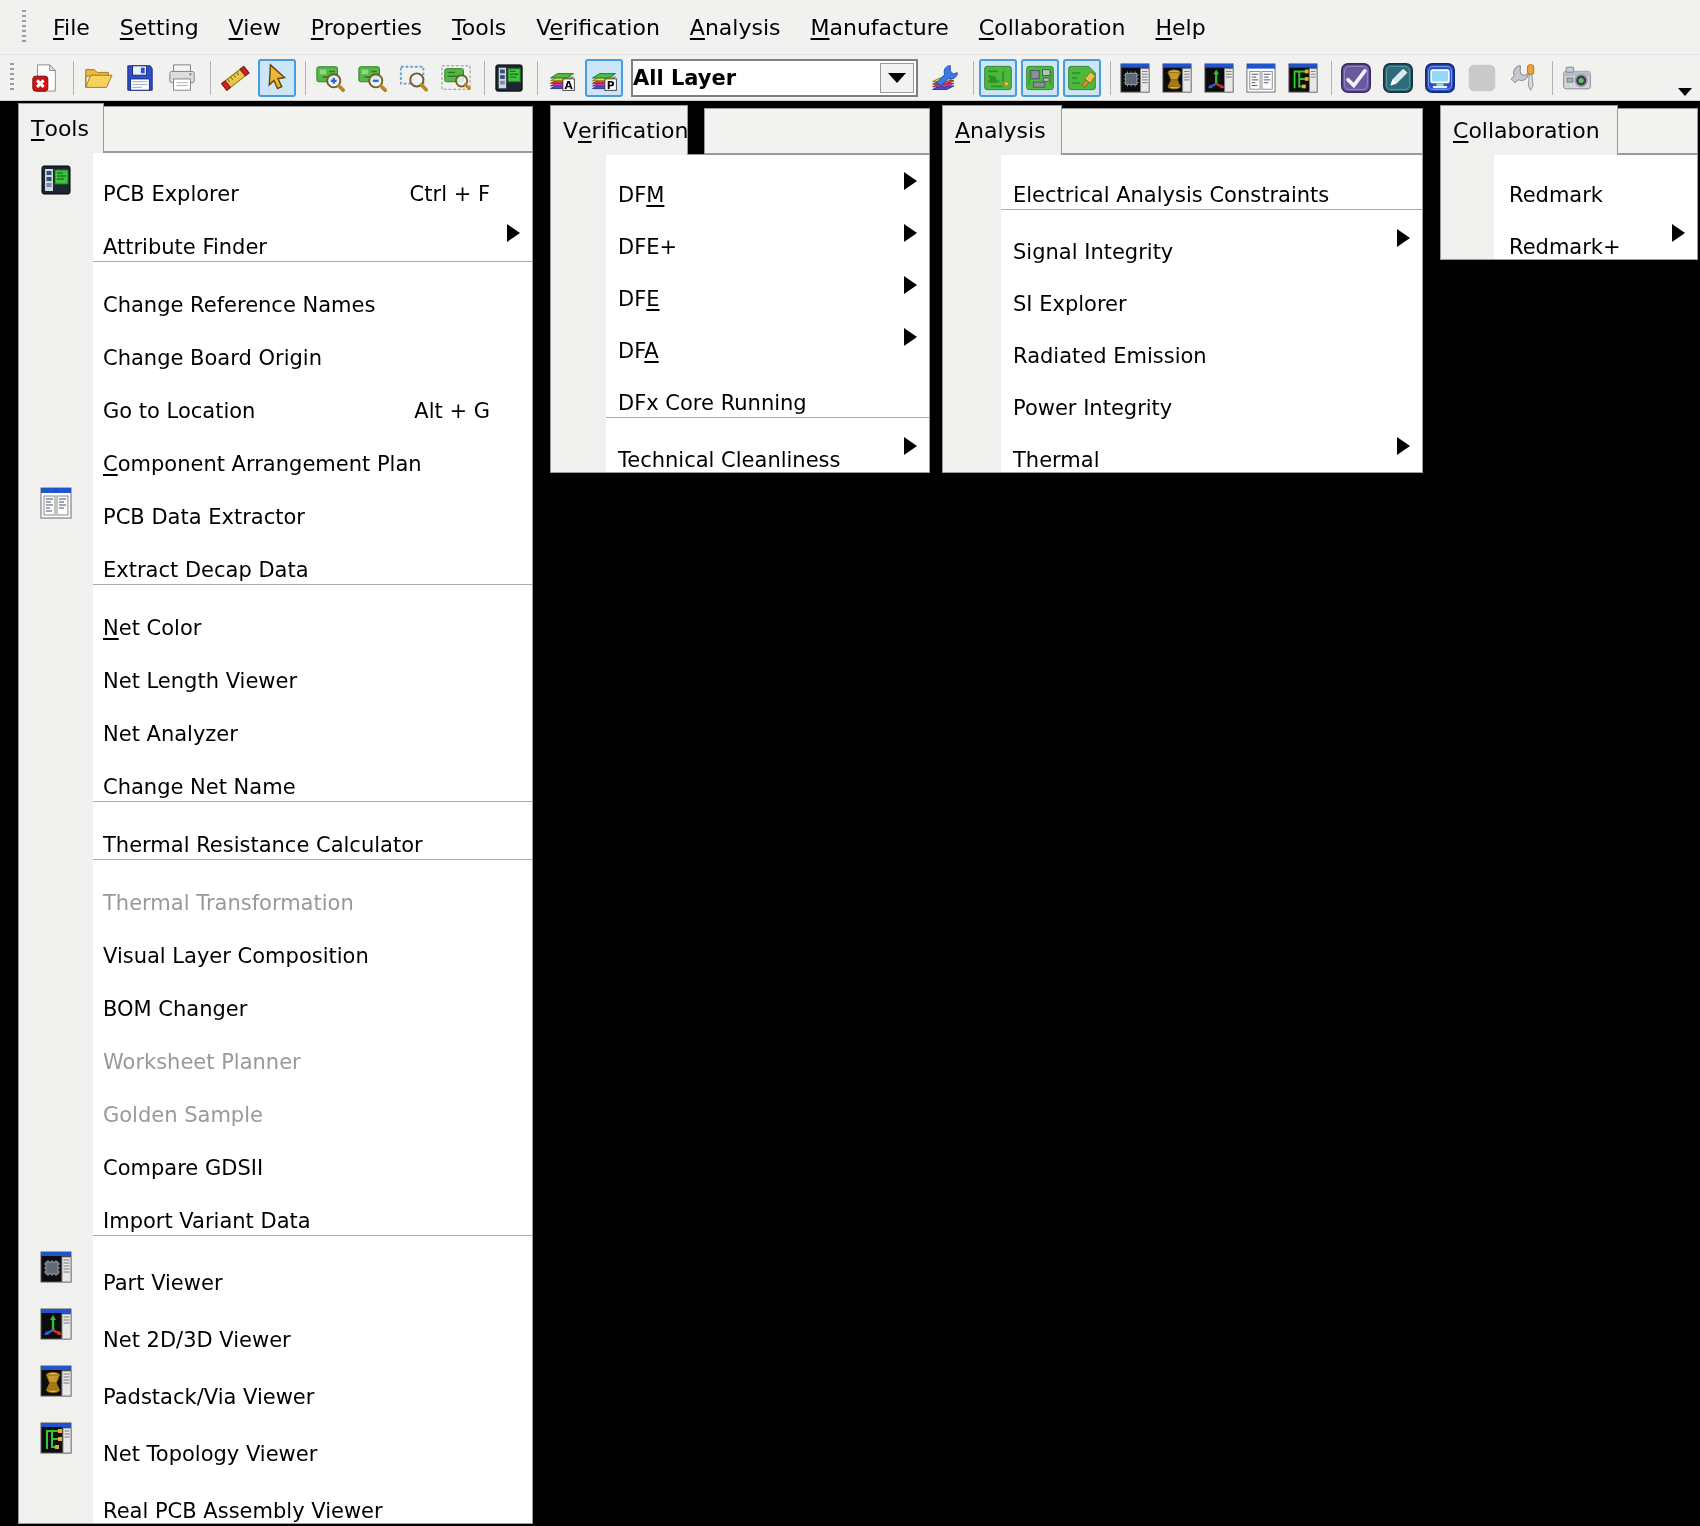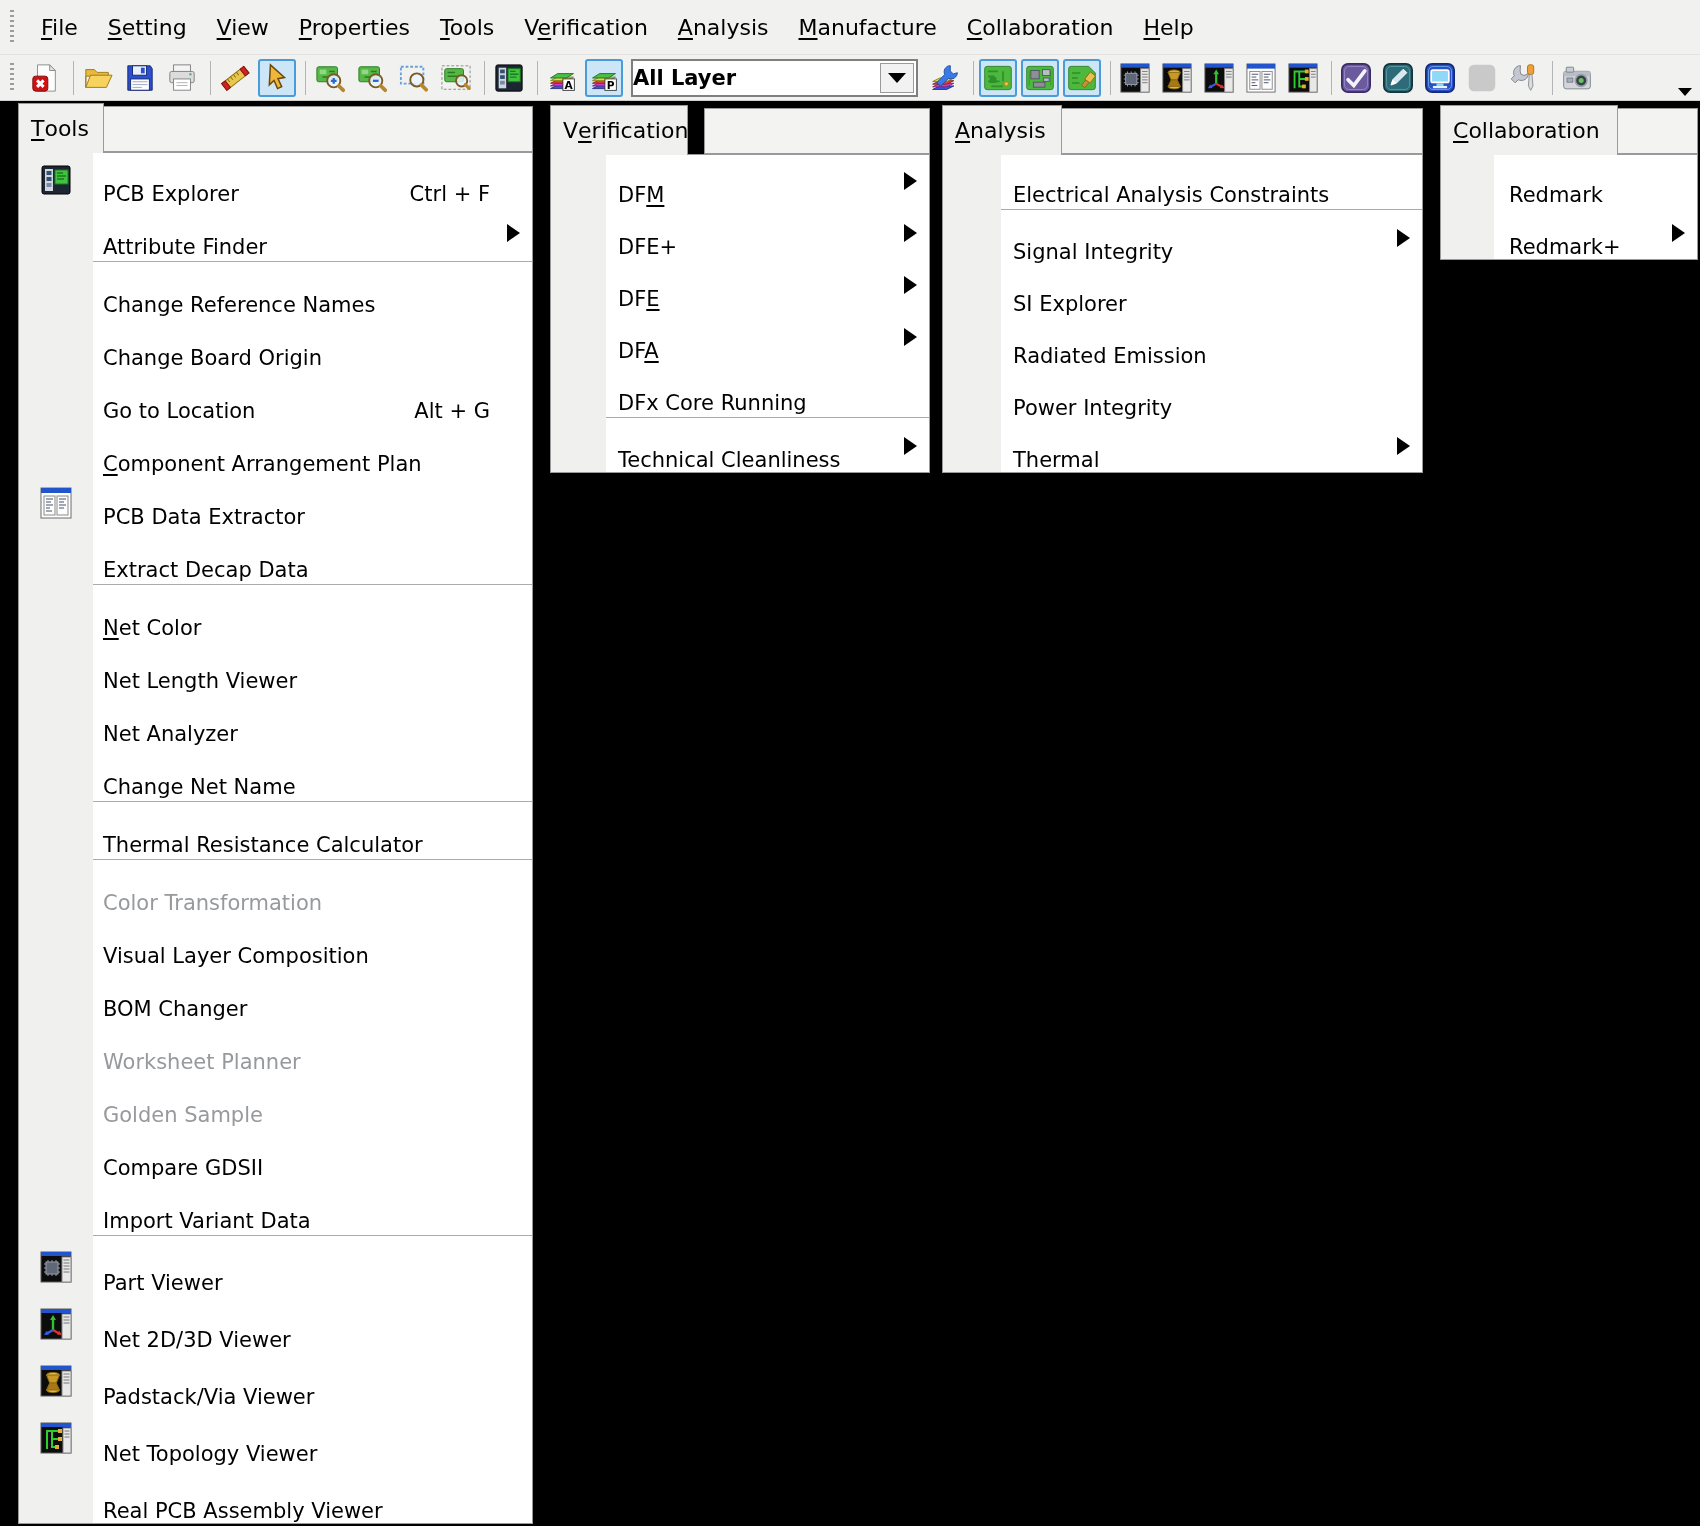--- a/index.html
+++ b/index.html
@@ -3,21 +3,21 @@
 <meta charset="utf-8">
 <style>
   html,body{margin:0;padding:0;}
   body{
     width:1700px;height:1526px;background:#000;position:relative;overflow:hidden;
     font-family:"DejaVu Sans","Liberation Sans",sans-serif;color:#000;
   }
   
   .menubar{
     position:absolute;left:0;top:0;width:1700px;height:55px;background:#f1f1f0;
-    border-bottom:1px solid #e2e2e2;display:flex;align-items:center;padding-left:6px;box-sizing:border-box;
+    border-bottom:1px solid #e2e2e2;display:flex;align-items:center;padding-left:18px;box-sizing:border-box;
   }
   .grip{width:4px;height:34px;margin:0 12px 0 4px;flex:0 0 auto;
     background:repeating-linear-gradient(180deg,#9c9c9c 0 2px,rgba(0,0,0,0) 2px 5px);}
   .menubar .mi{font-size:22px;padding:0 15px;white-space:nowrap;cursor:default;}
   .u{text-decoration:underline;text-underline-offset:3px;}
   
   .toolbar{
     position:absolute;left:0;top:55px;width:1700px;height:46px;background:#f1f1f0;
     border-bottom:1px solid #cfcfcf;display:flex;align-items:center;padding-left:6px;box-sizing:border-box;
   }
@@ -491,21 +491,21 @@
       <div class="msep">
         <div class="line"></div>
       </div>
       <div class="mrow">
         <span>Thermal Resistance Calculator</span>
       </div>
       <div class="msep">
         <div class="line"></div>
       </div>
       <div class="mrow disabled">
-        <span>Color Transformation</span>
+        <span>Thermal Transformation</span>
       </div>
       <div class="mrow">
         <span>Visual Layer Composition</span>
       </div>
       <div class="mrow">
         <span>BOM Changer</span>
       </div>
       <div class="mrow disabled">
         <span>Worksheet Planner</span>
       </div>

